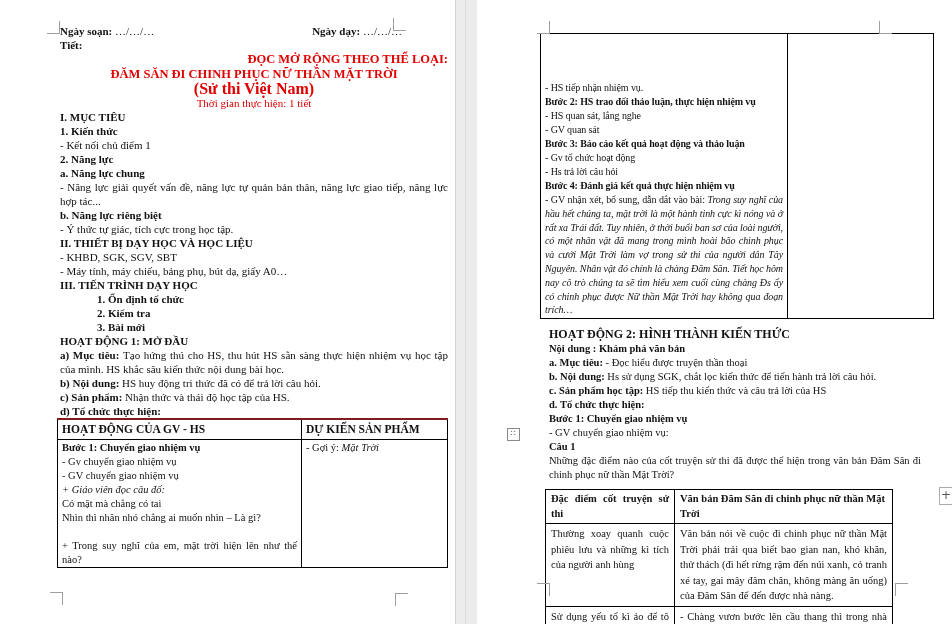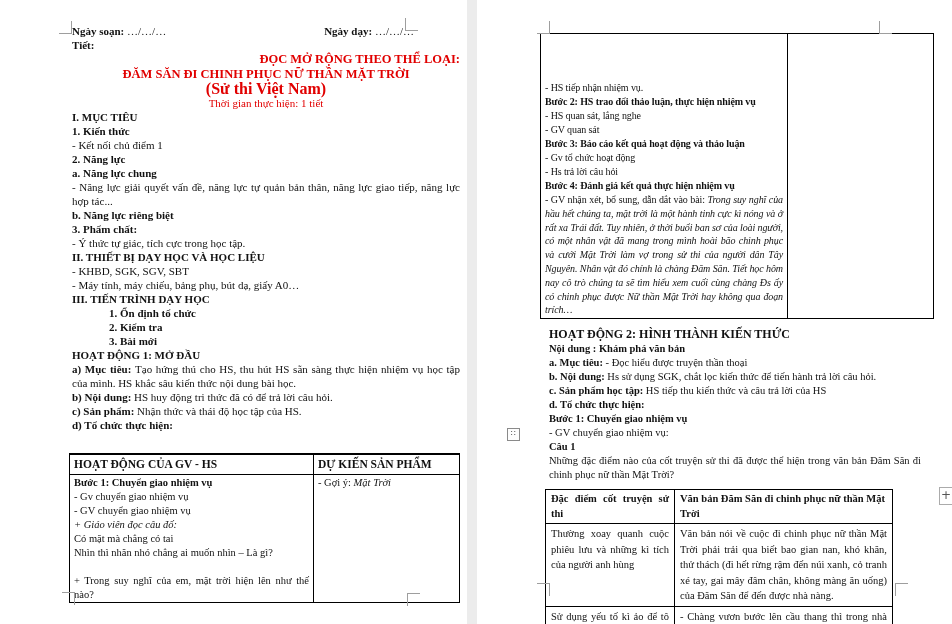--- a/index.html
+++ b/index.html
@@ -3,21 +3,21 @@
 <meta charset="utf-8">
 <style>
   html,body{margin:0;padding:0;}
   body{
     width:952px;height:624px;position:relative;overflow:hidden;
     background:#ffffff;
     font-family:"Liberation Serif","DejaVu Serif",serif;
     color:#111;
   }
   .page{position:absolute;top:0;height:624px;background:#fff;}
-  #page1{left:12px;width:455px;}
+  #page1{left:0;width:455px;}
   #page2{left:477px;width:475px;}
   #page-gap{position:absolute;left:455px;top:0;width:22px;height:624px;
     background:#ececec;border-left:1px solid #d2d2d2;border-right:1px solid #e0e0e0;}
   #page-gap .gap-line{position:absolute;left:9px;top:0;width:1px;height:100%;background:#dcdcdc;}
 
   
   .p1-content{padding:24px 7px 0 60px;font-size:11px;line-height:14px;}
   .meta-row{display:flex;justify-content:space-between;padding-right:46px;}
   .b{font-weight:bold;}
   .i{font-style:italic;}
@@ -27,21 +27,21 @@
   .t12{font-size:12.5px;line-height:15px;}
   .t3{font-size:16px;line-height:14px;}
   .t4{font-size:11px;line-height:14px;font-weight:normal;}
   .sections{text-align:justify;}
   .indented{padding-left:37px;}
 
   table{border-collapse:collapse;}
   td{border:1px solid #000;vertical-align:top;padding:1px 4px;}
 
   
-  .tbl1{margin-left:-3px;width:391px;table-layout:fixed;border-top:2px solid #000000;margin-top:21px;}
+  .tbl1{margin-left:-3px;width:391px;table-layout:fixed;border-top:2px solid #7f1d1d;}
   .tbl1 .c1{width:235px;}
   .tbl1 .hdr{font-size:11.5px;font-weight:bold;line-height:17px;}
   .tbl1 .cellbody{font-size:10.5px;line-height:13.6px;text-align:justify;}
   .tbl1 td{height:auto;}
   .tbl1 .bodyrow td{height:124px;}
 
   
   .p2-content{padding:33px 0 0 63px;}
   .tblc{width:394px;table-layout:fixed;}
   .tblc .c1{width:238px;}
@@ -101,21 +101,20 @@
     </div>
 
     <div class="sections">
         <div class="para"><span class="b">I. MỤC TIÊU</span></div>
         <div class="para"><span class="b">1. Kiến thức</span></div>
         <div class="para"><span>- Kết nối chủ điểm 1</span></div>
         <div class="para"><span class="b">2. Năng lực</span></div>
         <div class="para"><span class="b">a. Năng lực chung</span></div>
         <div class="para"><span>- Năng lực giải quyết vấn đề, năng lực tự quản bản thân, năng lực giao tiếp, năng lực hợp tác...</span></div>
         <div class="para"><span class="b">b. Năng lực riêng biệt</span></div>
-        <div class="para"><span class="b">3. Phẩm chất:</span></div>
         <div class="para"><span>- Ý thức tự giác, tích cực trong học tập.</span></div>
         <div class="para"><span class="b">II. THIẾT BỊ DẠY HỌC VÀ HỌC LIỆU</span></div>
         <div class="para"><span>- KHBD, SGK, SGV, SBT</span></div>
         <div class="para"><span>- Máy tính, máy chiếu, bảng phụ, bút dạ, giấy A0…</span></div>
         <div class="para"><span class="b">III. TIẾN TRÌNH DẠY HỌC</span></div>
       </div>
     <div class="sections indented">
         <div class="para"><span class="b">1. Ổn định tổ chức</span></div>
         <div class="para"><span class="b">2. Kiểm tra</span></div>
         <div class="para"><span class="b">3. Bài mới</span></div>

